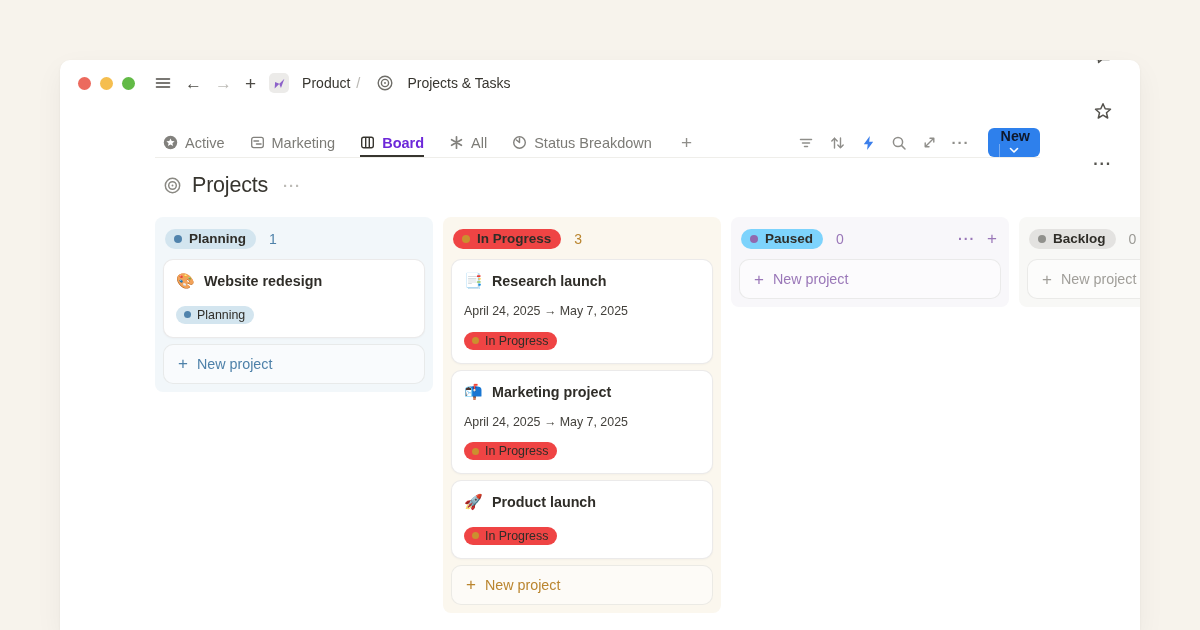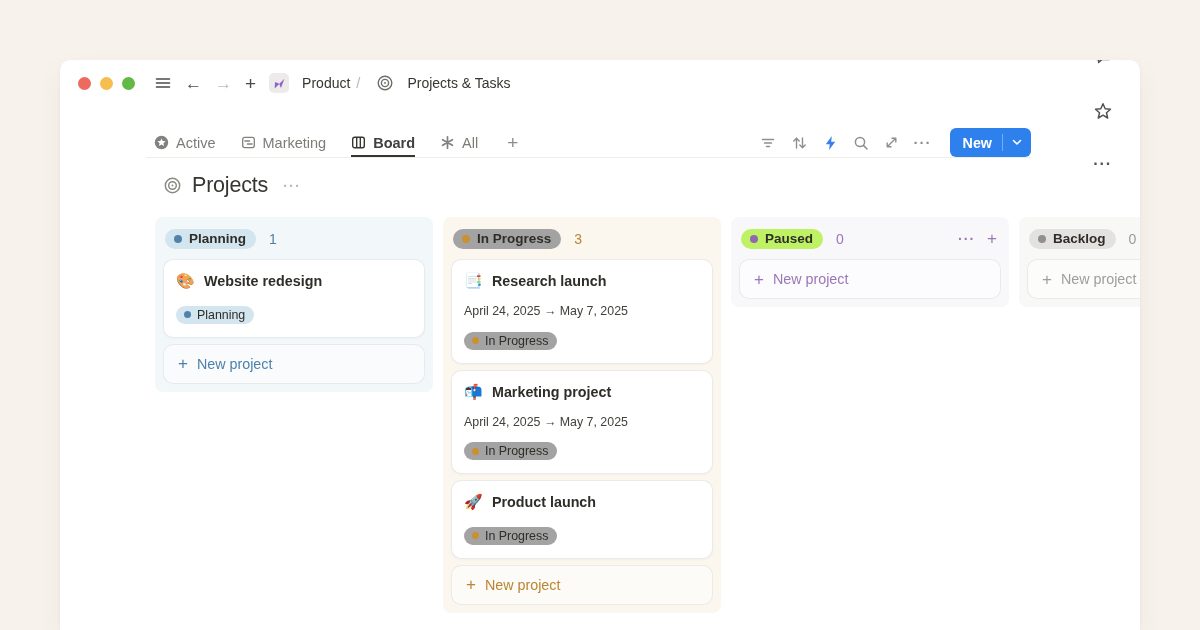--- a/index.html
+++ b/index.html
@@ -30,33 +30,33 @@
   .ws-box { width:20px; height:20px; border-radius:5px; background:#ECEBE9;
     display:flex; align-items:center; justify-content:center; }
   .crumb { font-size:14px; color:#37352F; }
   .crumb-sep { font-size:14.5px; color:#B9B7B2; margin-left:-7px; }
   .target { color:#6F6E69; display:flex; align-items:center; margin-left:3px; }
   .tb-right { margin-left:auto; display:flex; align-items:center; gap:35px;flex-direction:column; }
   .share { font-size:14.5px; color:#37352F; }
   .tb-right .tb-icon { color:#55534E; }
   .dots { color:#55534E; font-size:16px; font-weight:700; letter-spacing:1px; line-height:1; }
   
-  .tabbar { position:absolute; top:68px; left:86px; width:885px; height:30px;
+  .tabbar { position:absolute; top:68px; left:95px; width:885px; height:30px;
     border-bottom:1px solid #EFEEEA; display:flex; align-items:stretch; }
   .tabs { display:flex; gap:25px; align-items:stretch; padding-left:8px; }
   .tab { display:flex; align-items:center; gap:7px; font-size:14.5px; color:#7C7B76; }
   .tab .t-icon { display:flex; align-items:center; color:#82817D; }
-  .tab.selected { color:#404040; font-weight:700; box-shadow:inset 0 -2px 0 #37352F; }
+  .tab.selected { color:#6d28d9; font-weight:700; box-shadow:inset 0 -2px 0 #37352F; }
   .tab.selected .t-icon { color:#37352F; }
   .tab-plus { display:flex; align-items:center; color:#8F8E8A; font-size:19px; margin-left:4px; }
   .tab-actions { margin-left:auto; display:flex; align-items:center; gap:15px; color:#8F8E8A; }
   .ta-icon { display:flex; align-items:center; color:#8F8E8A; }
   .ta-dots { color:#8F8E8A; font-size:15px; font-weight:700; letter-spacing:1px; }
   .new-btn { display:flex; align-items:center; height:29px; background:#2E80EC;
-    border-radius:6px; color:#ffffff; margin-left:3px; }
+    border-radius:6px; color:#0f172a; margin-left:3px;flex-direction:column; }
   .new-main { padding:0 10px 0 13px; font-size:14.3px; font-weight:600; }
   .new-caret { display:flex; align-items:center; padding:0 9px; height:17px;
     border-left:1px solid rgba(255,255,255,0.35); }
   
   .title-row { position:absolute; top:113px; left:95px; display:flex;
     align-items:center; gap:10px; padding-left:8px; }
   .title-target { color:#8A8983; display:flex; align-items:center; }
   .page-title { font-size:21.5px; font-weight:400; color:#37352F; letter-spacing:-0.2px; }
   .title-dots { color:#BDBBB6; font-size:15px; font-weight:700; letter-spacing:1px; margin-left:5px; }
   
@@ -66,22 +66,22 @@
   .col-inprogress{ background:#FBF7EE; }
   .col-paused    { background:#F8F7FA; }
   .col-backlog   { background:#F8F8F6; }
   .col-header { display:flex; align-items:center; margin:2px 4px 9px 2px; height:23px; }
   .pill { display:inline-flex; align-items:center; gap:7px; border-radius:20px;
     padding:2.5px 10px 2.5px 9px; font-size:13.5px; font-weight:600; color:#2F2D28; }
   .pill .dot { width:8px; height:8px; border-radius:50%; flex:0 0 auto; }
   .pill-sm { font-size:12.4px; padding:2px 9px 2px 8px; gap:6px; font-weight:500; }
   .pill-sm .dot { width:7px; height:7px; }
   .pill-blue   { background:#D3E5EF; } .pill-blue .dot   { background:#5083AC; }
-  .pill-yellow { background:#a3a3a3;justify-content:flex-end; } .pill-yellow .dot { background:#CB902F; }
-  .pill-purple { background:#bef264; } .pill-purple .dot { background:#9168AF; }
+  .pill-yellow { background:#ef4444;justify-content:flex-end; } .pill-yellow .dot { background:#CB902F; }
+  .pill-purple { background:#7dd3fc; } .pill-purple .dot { background:#9168AF; }
   .pill-gray   { background:#E3E2E0; } .pill-gray .dot   { background:#90908C; }
   .count { margin-left:13px; font-size:14px; }
   .col-planning .count   { color:#4E81A9; }
   .col-inprogress .count { color:#BA852F; }
   .col-paused .count     { color:#9A77B8; }
   .col-backlog .count    { color:#9B9A95; }
   .header-actions { margin-left:auto; display:flex; align-items:center; gap:12px; color:#9A77B8; }
   .header-actions .h-dots { font-size:14px; font-weight:700; letter-spacing:1px; }
   .header-actions .h-plus { font-size:17px; line-height:1; }
   .cards { display:flex; flex-direction:column; gap:6px; }
@@ -184,20 +184,29 @@
         </span>
         <span>Board</span>
       </span>
       <span class="tab">
         <span class="t-icon">
           <svg width="15" height="15" viewBox="0 0 15 15" fill="none" stroke="currentColor" stroke-width="1.7" stroke-linecap="round">
               <path d="M7.5 1.8v11.4M2.6 4.7l9.8 5.6M12.4 4.7l-9.8 5.6"></path>
             </svg>
         </span>
         <span>All</span>
+      </span>
+      <span class="tab">
+        <span class="t-icon">
+          <svg width="15" height="15" viewBox="0 0 15 15" fill="none" stroke="currentColor" stroke-width="1.4" stroke-linecap="round">
+              <circle cx="7.5" cy="7.5" r="5.8"></circle>
+              <path d="M7.5 7.5V3.2M7.5 7.5L4.4 5"></path>
+            </svg>
+        </span>
+        <span>Status Breakdown</span>
       </span>
       <span class="tab-plus">+</span>
     </div>
     <div class="tab-actions">
       <span class="ta-icon">
         <svg width="16" height="16" viewBox="0 0 16 16" fill="none" stroke="currentColor" stroke-width="1.5" stroke-linecap="round">
             <path d="M2.5 4.5h11M4.5 8h7M6.5 11.5h3"></path>
           </svg>
       </span>
       <span class="ta-icon">

